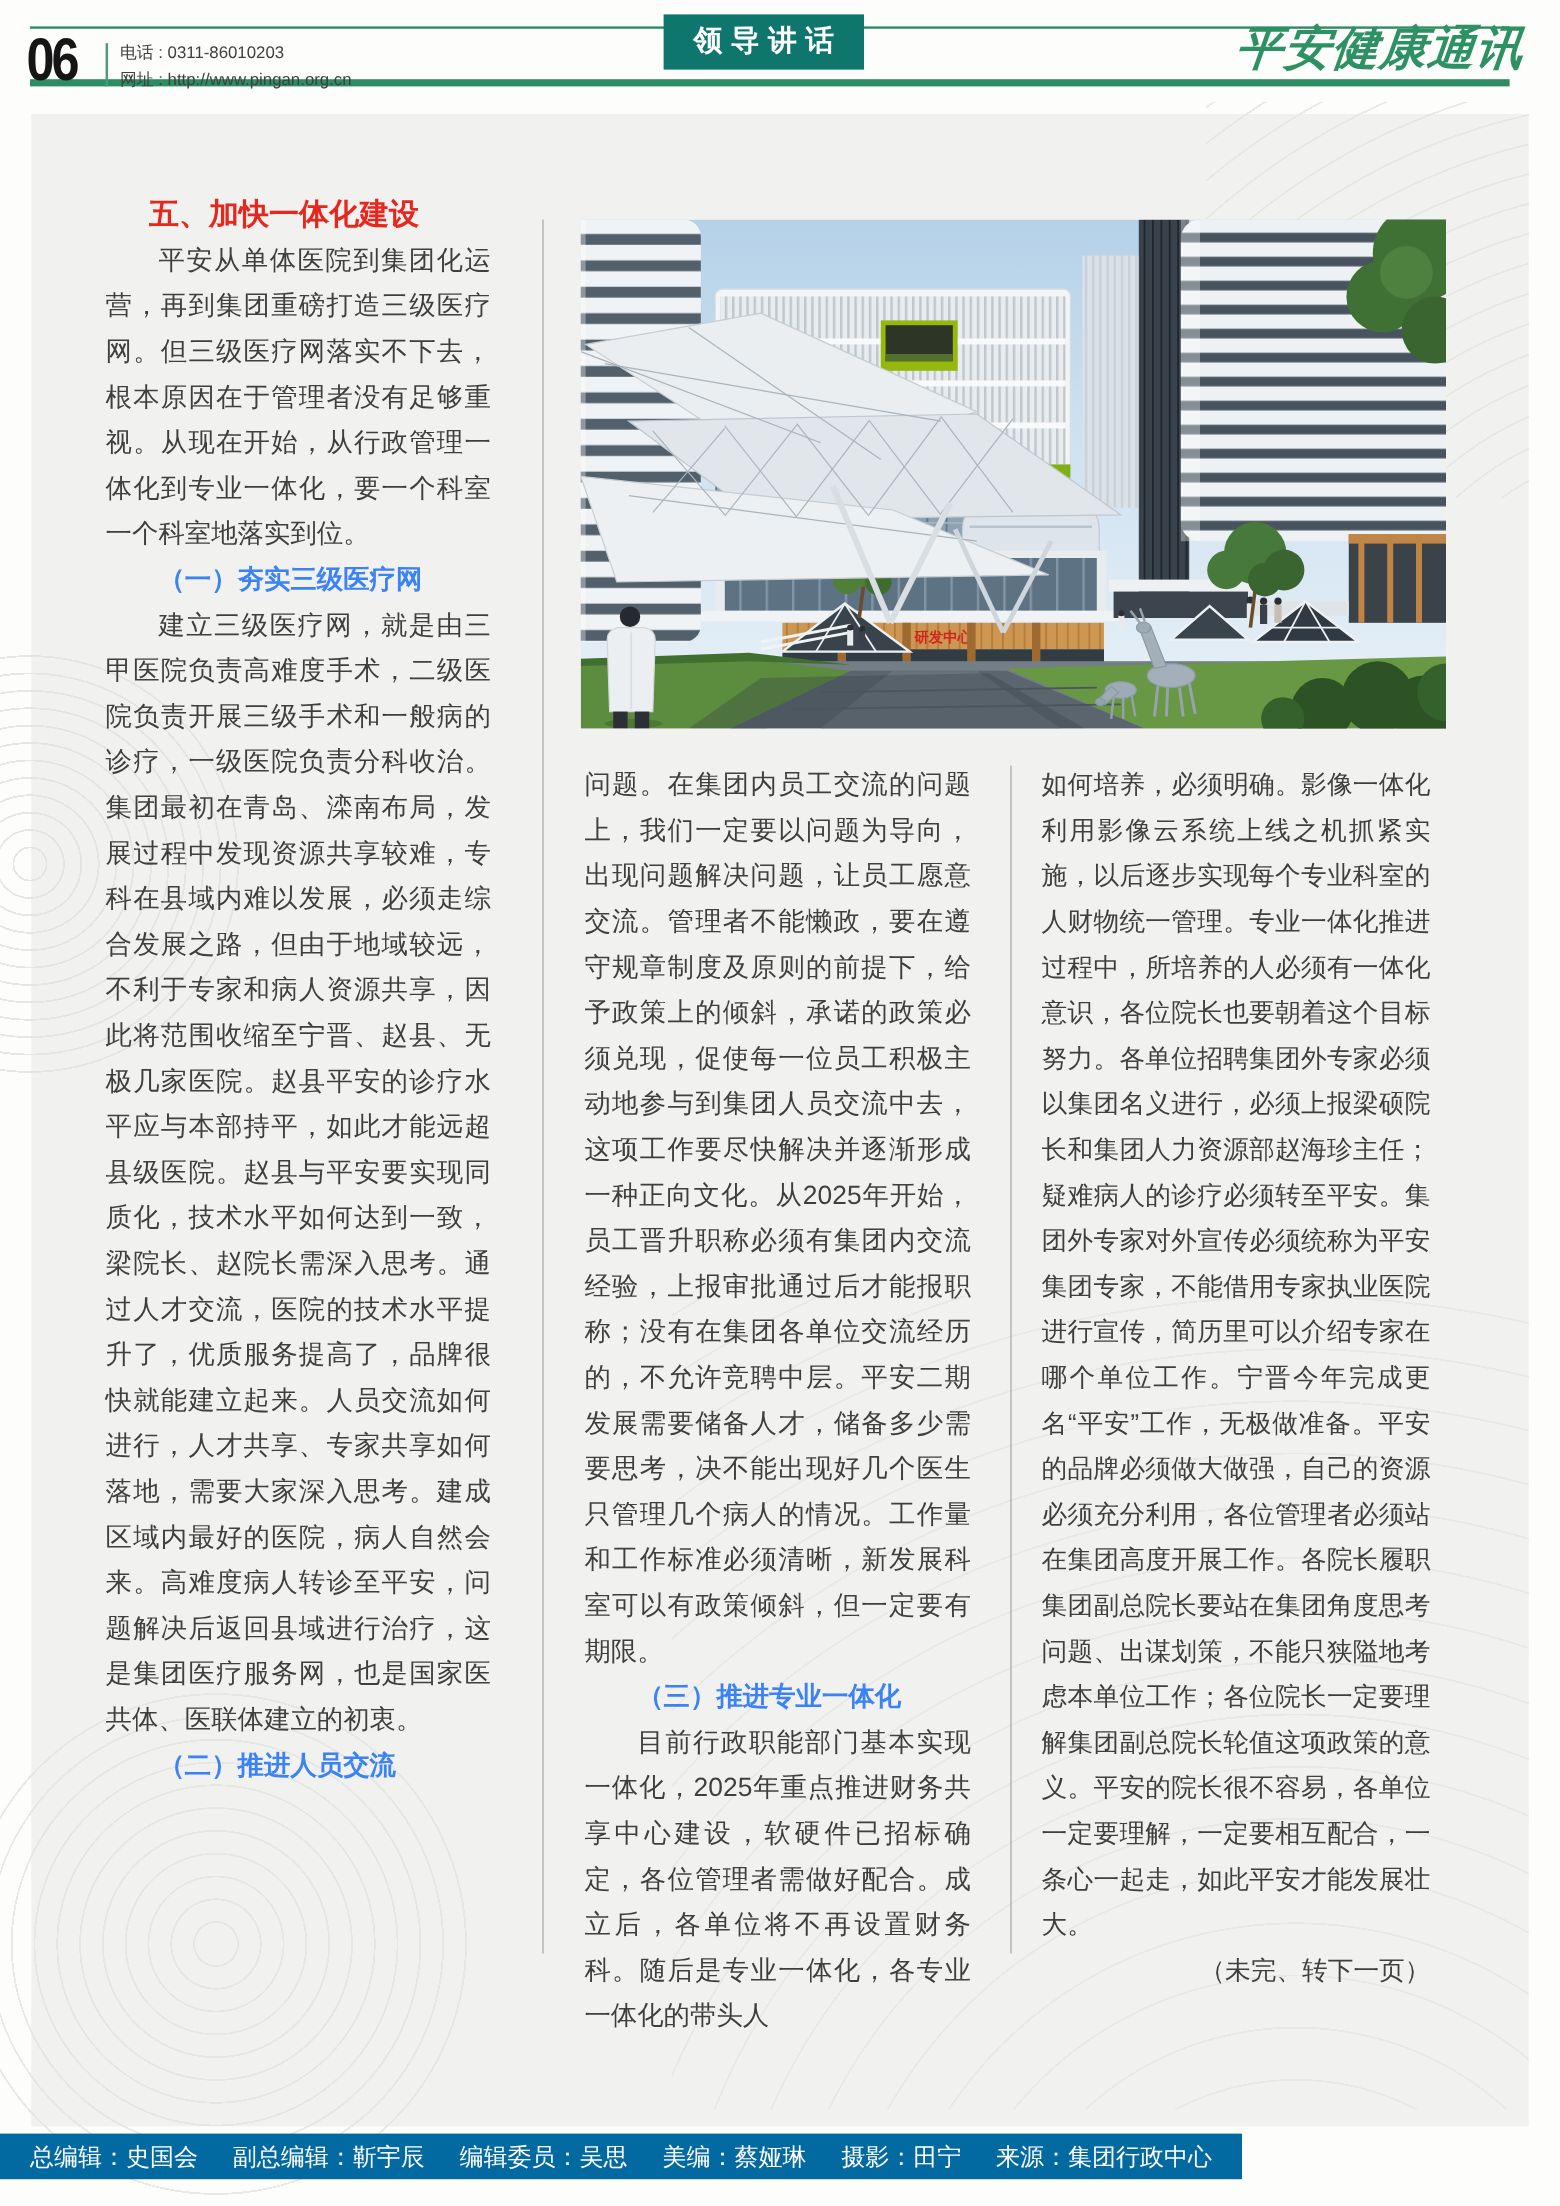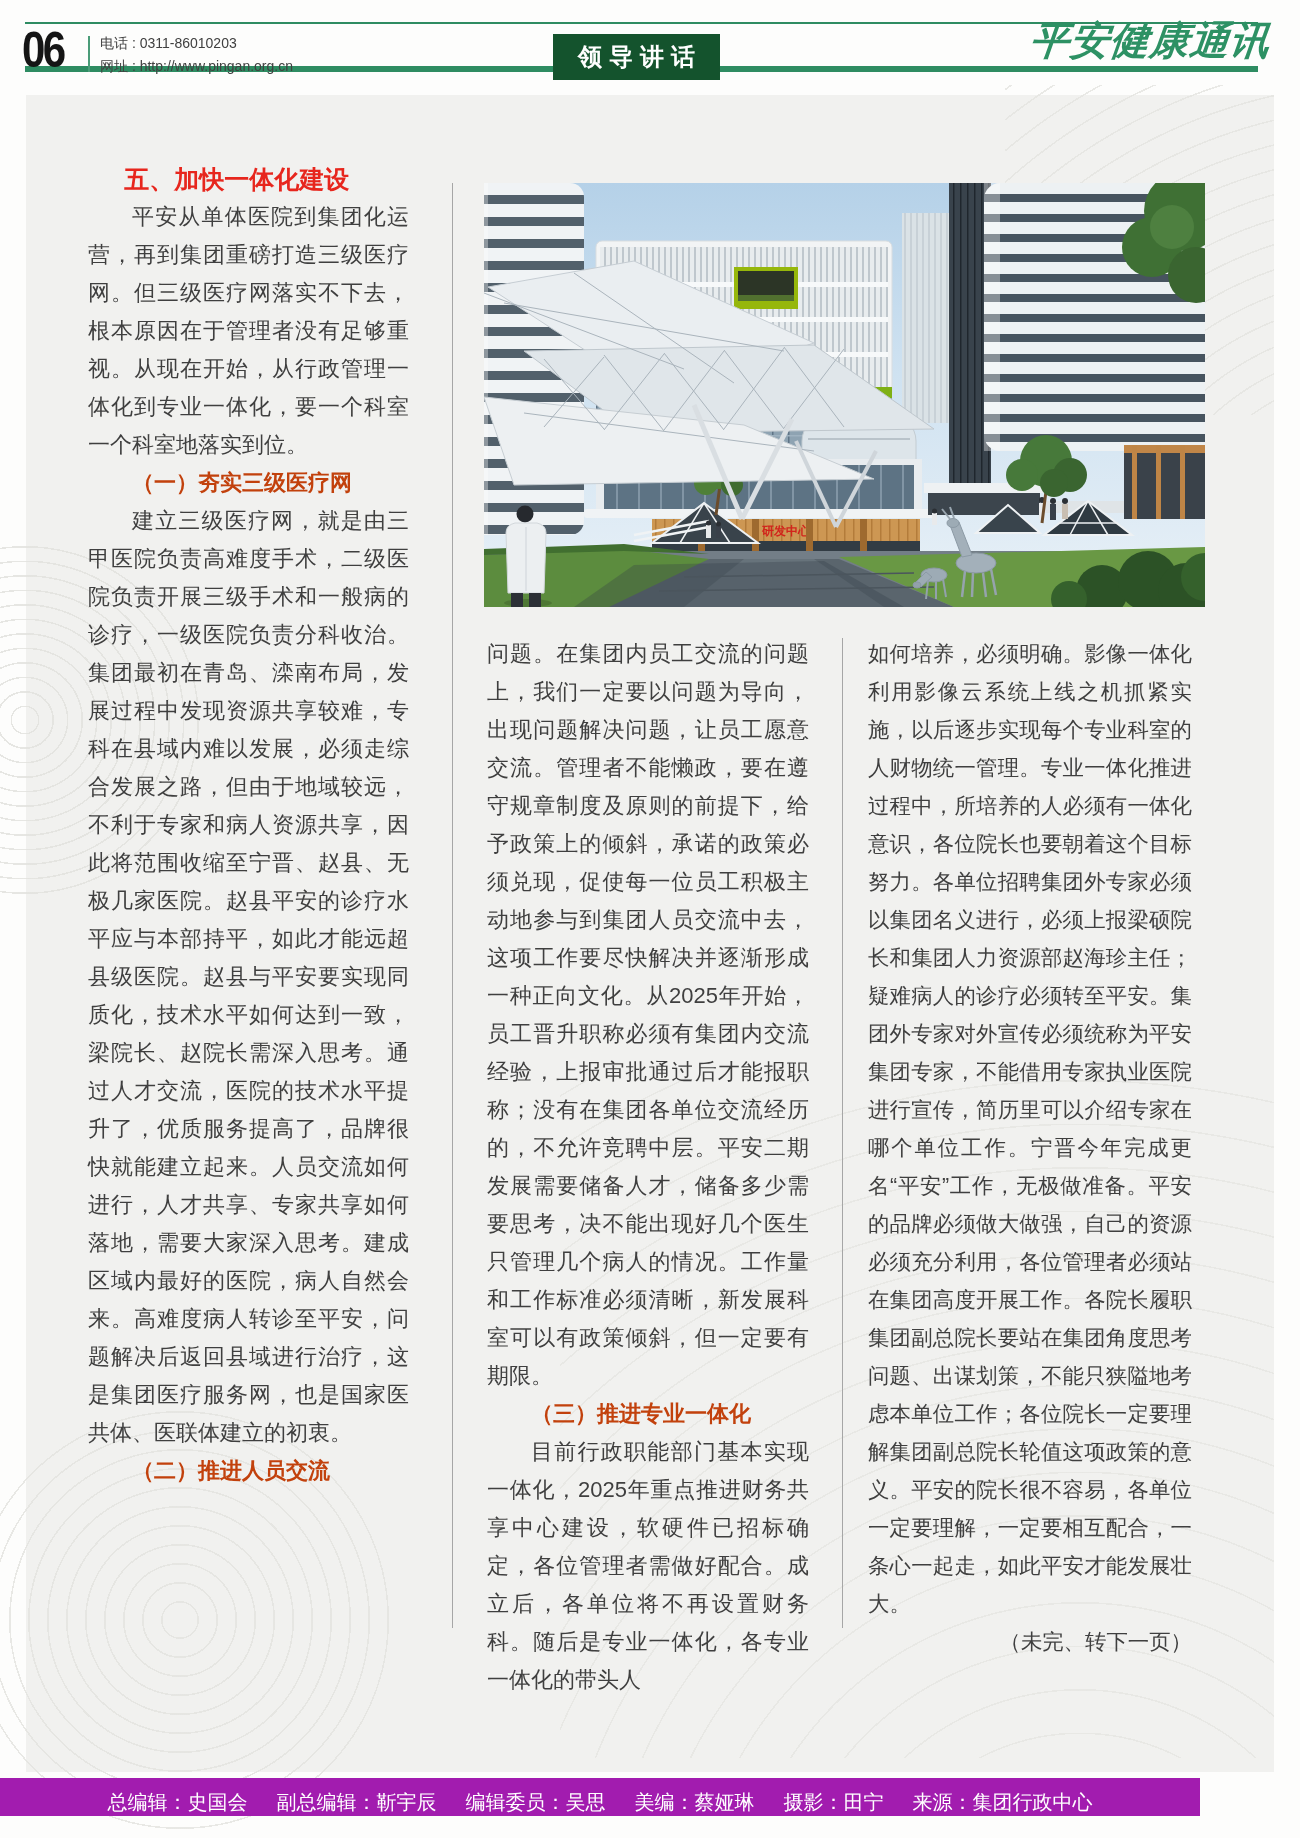--- a/index.html
+++ b/index.html
@@ -20,41 +20,41 @@
   .ringsD{position:absolute;left:-215px;top:-75px;width:1200px;height:1200px;opacity:.8;
           background:repeating-radial-gradient(circle at center, rgba(0,0,0,0) 0 22.5px, #e4e4e0 22.5px 24px);}
   
   .z{z-index:2;}
   .topline{left:25px;top:22px;width:1233px;height:2px;background:#2e8c62;}
   .bottombar{left:25px;top:66px;width:1233px;height:6px;background:#2e8c62;}
   .pagenum{left:22px;top:26px;font-size:50px;line-height:48px;font-weight:800;letter-spacing:-3px;
            color:#151515;transform:scaleX(.84);transform-origin:left top;}
   .hdr-div{left:88px;top:36px;width:2px;height:36px;background:#4a9c78;}
   .contact{left:100px;top:32px;font-size:14px;line-height:23px;color:#404040;}
-  .section-box{left:553px;top:34px;width:167px;height:46px;background:#14532d;color:#ffffff;
+  .section-box{left:553px;top:12px;width:167px;height:46px;background:#0f766e;color:#ffffff;
                font-size:24px;font-weight:700;letter-spacing:7px;text-indent:7px;text-align:center;line-height:46px;}
   .brand{left:1030px;top:18px;width:240px;font-family:"Liberation Serif","DejaVu Serif",serif;
          font-style:italic;font-weight:700;font-size:39px;line-height:46px;color:#2d9164;
          transform:skewX(-6deg);letter-spacing:1px;white-space:nowrap;}
   
   .col{color:#3f3f3f;text-align:justify;}
   .col p{margin:0;}
   .colL{left:88px;top:160px;width:321px;font-size:22px;line-height:38px;}
   .colM{left:487px;top:635px;width:322px;font-size:22px;line-height:38px;}
   .colR{left:868px;top:635px;width:324px;font-size:21.4px;line-height:38px;}
   .headline{color:#e7261d;font-weight:700;font-size:25px;text-indent:1.45em;line-height:38px;}
-  .subhead{font-weight:700;color:#c2410c;text-indent:2em;}
+  .subhead{font-weight:700;color:#3b82f6;text-indent:2em;}
   .indent{text-indent:2em;}
   .note{text-align:right;margin-top:6px;}
   .vdiv1{left:452px;top:183px;width:1px;height:1445px;background:#a6a6a6;}
   .vdiv2{left:842px;top:638px;width:1px;height:990px;background:#a6a6a6;}
   .photo{left:484px;top:183px;width:721px;height:424px;text-align:center;}
   
-  .footer{left:0;top:1778px;width:1200px;height:38px;background:#a21caf;display:flex;
-          justify-content:center;align-items:flex-end;gap:29px;color:#ffffff;font-size:20px;}
+  .footer{left:0;top:1778px;width:1035px;height:38px;background:#0369a1;display:flex;
+          justify-content:center;align-items:center;gap:29px;color:#ffffff;font-size:20px;}
 </style>
 </head>
 <body>
 
 <div class="page">
 
   <div class="abs panel"></div>
   <div class="abs wm ringsA"></div>
   <div class="abs wm ringsB"></div>
   <div class="abs wm clipC">

